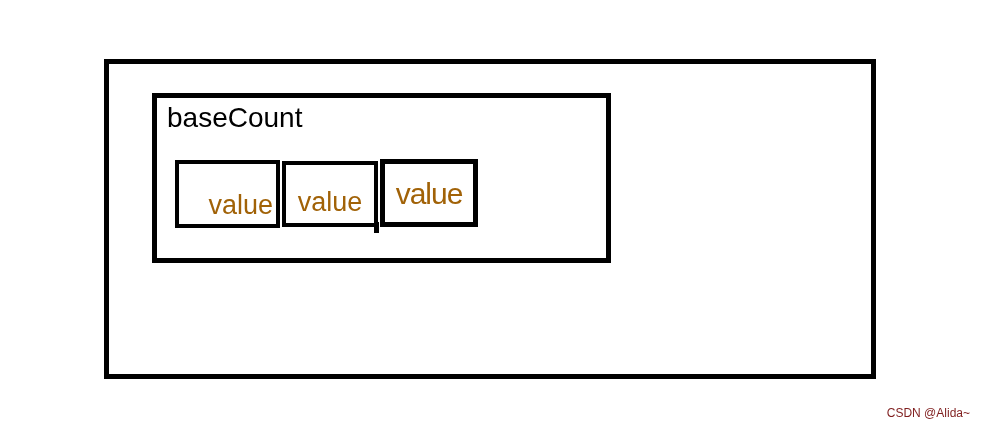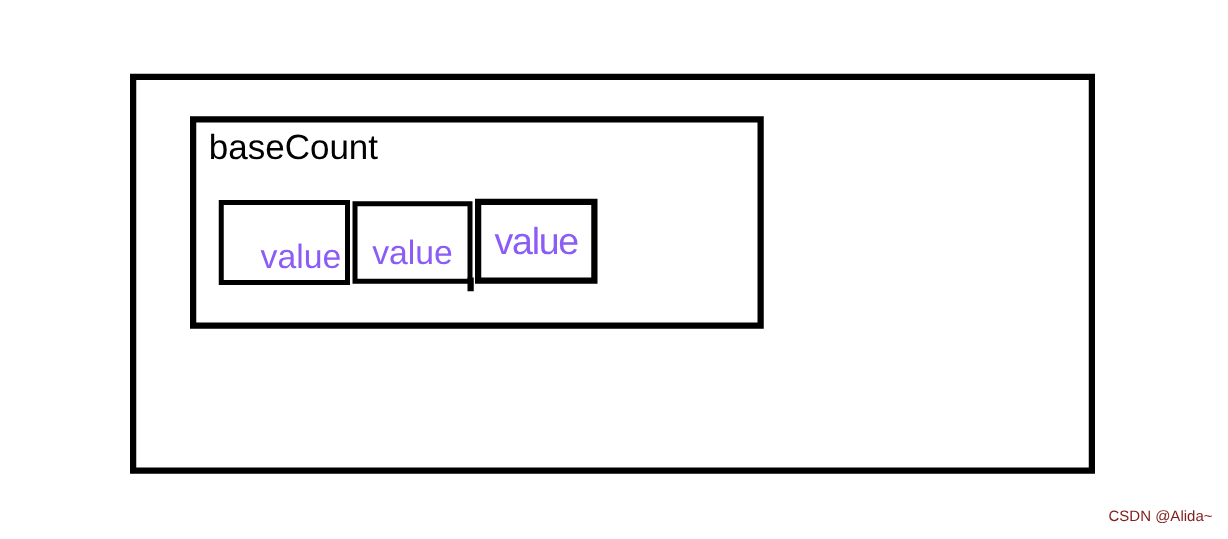--- a/index.html
+++ b/index.html
@@ -44,21 +44,21 @@
     line-height: 34px;
     color: #000000;
     white-space: nowrap;
   }
   .cell {
     position: absolute;
     box-sizing: border-box;
     border: 4px solid #000000;
     background: #ffffff;
     display: flex;
-    color: #8b5cf6;
+    color: #a16207;
   }
   .cell-1 {
     left: 18px;   
     top: 62px;    
     width: 105px;
     height: 68px;
     align-items: flex-end;
     justify-content: flex-end;
     padding: 0 3px 3px 0;
     font-size: 27px;

